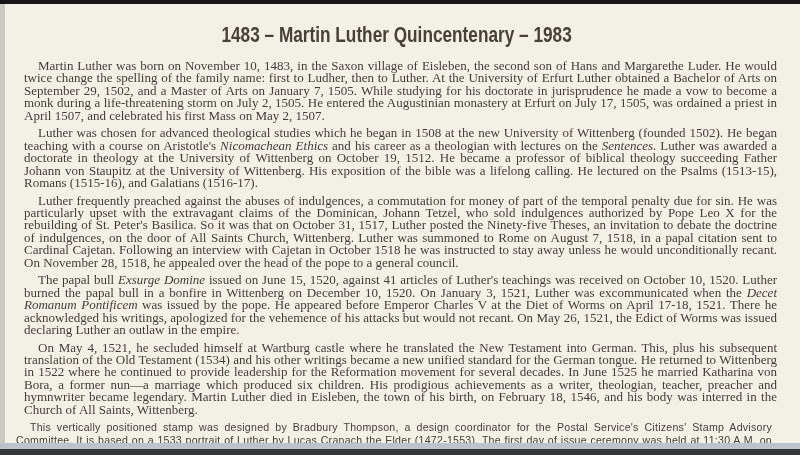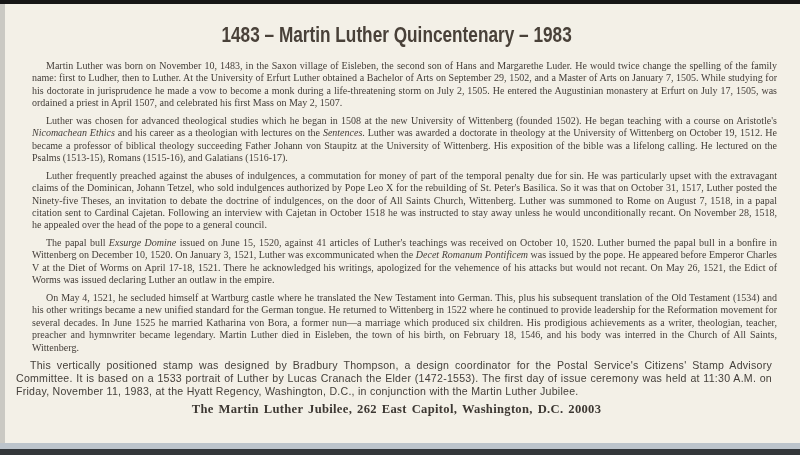--- a/index.html
+++ b/index.html
@@ -49,26 +49,26 @@
     font-weight: 700;
     font-size: 21px;
     letter-spacing: 0px;
     color: #494139;
     transform: scaleX(0.82) scaleY(1.05);
     transform-origin: center;
     white-space: nowrap;
   }
   p.body-par {
     font-family: "Liberation Serif", serif;
-    font-size: 10px;
+    font-size: 13px;
     line-height: 12.45px;
     text-align: justify;
     text-indent: 14px;
     color: #433d38;
-    margin: 0 0 5px 16px;
+    margin: 0 0 5px 8px;
   }
   p.body-par i {
   }
   p.stamp-note {
     font-family: "Liberation Sans", sans-serif;
     font-size: 10.6px;
     line-height: 13.2px;
     letter-spacing: 0.25px;
     text-align: justify;
     text-indent: 14px;

